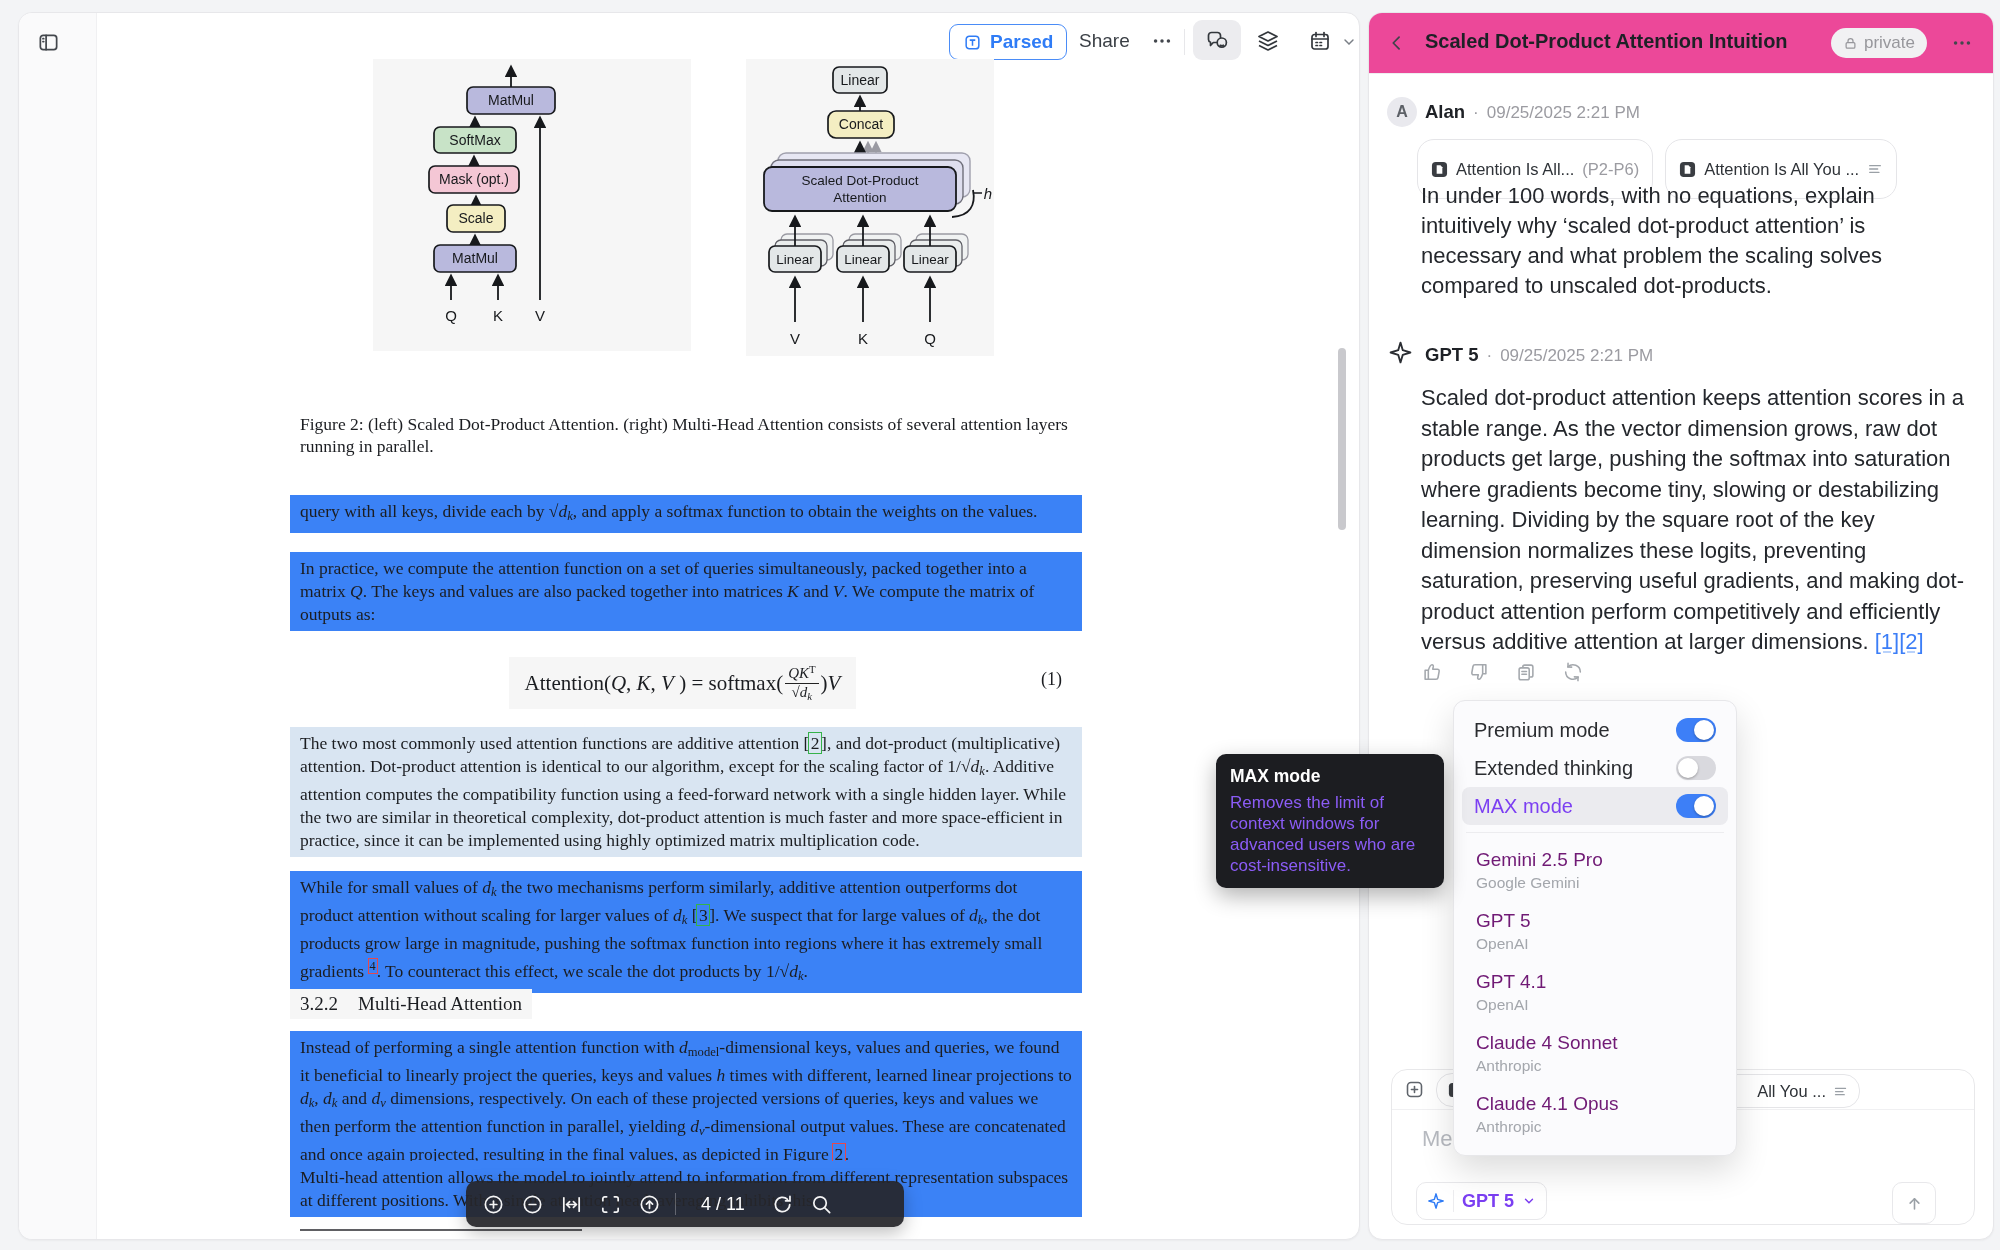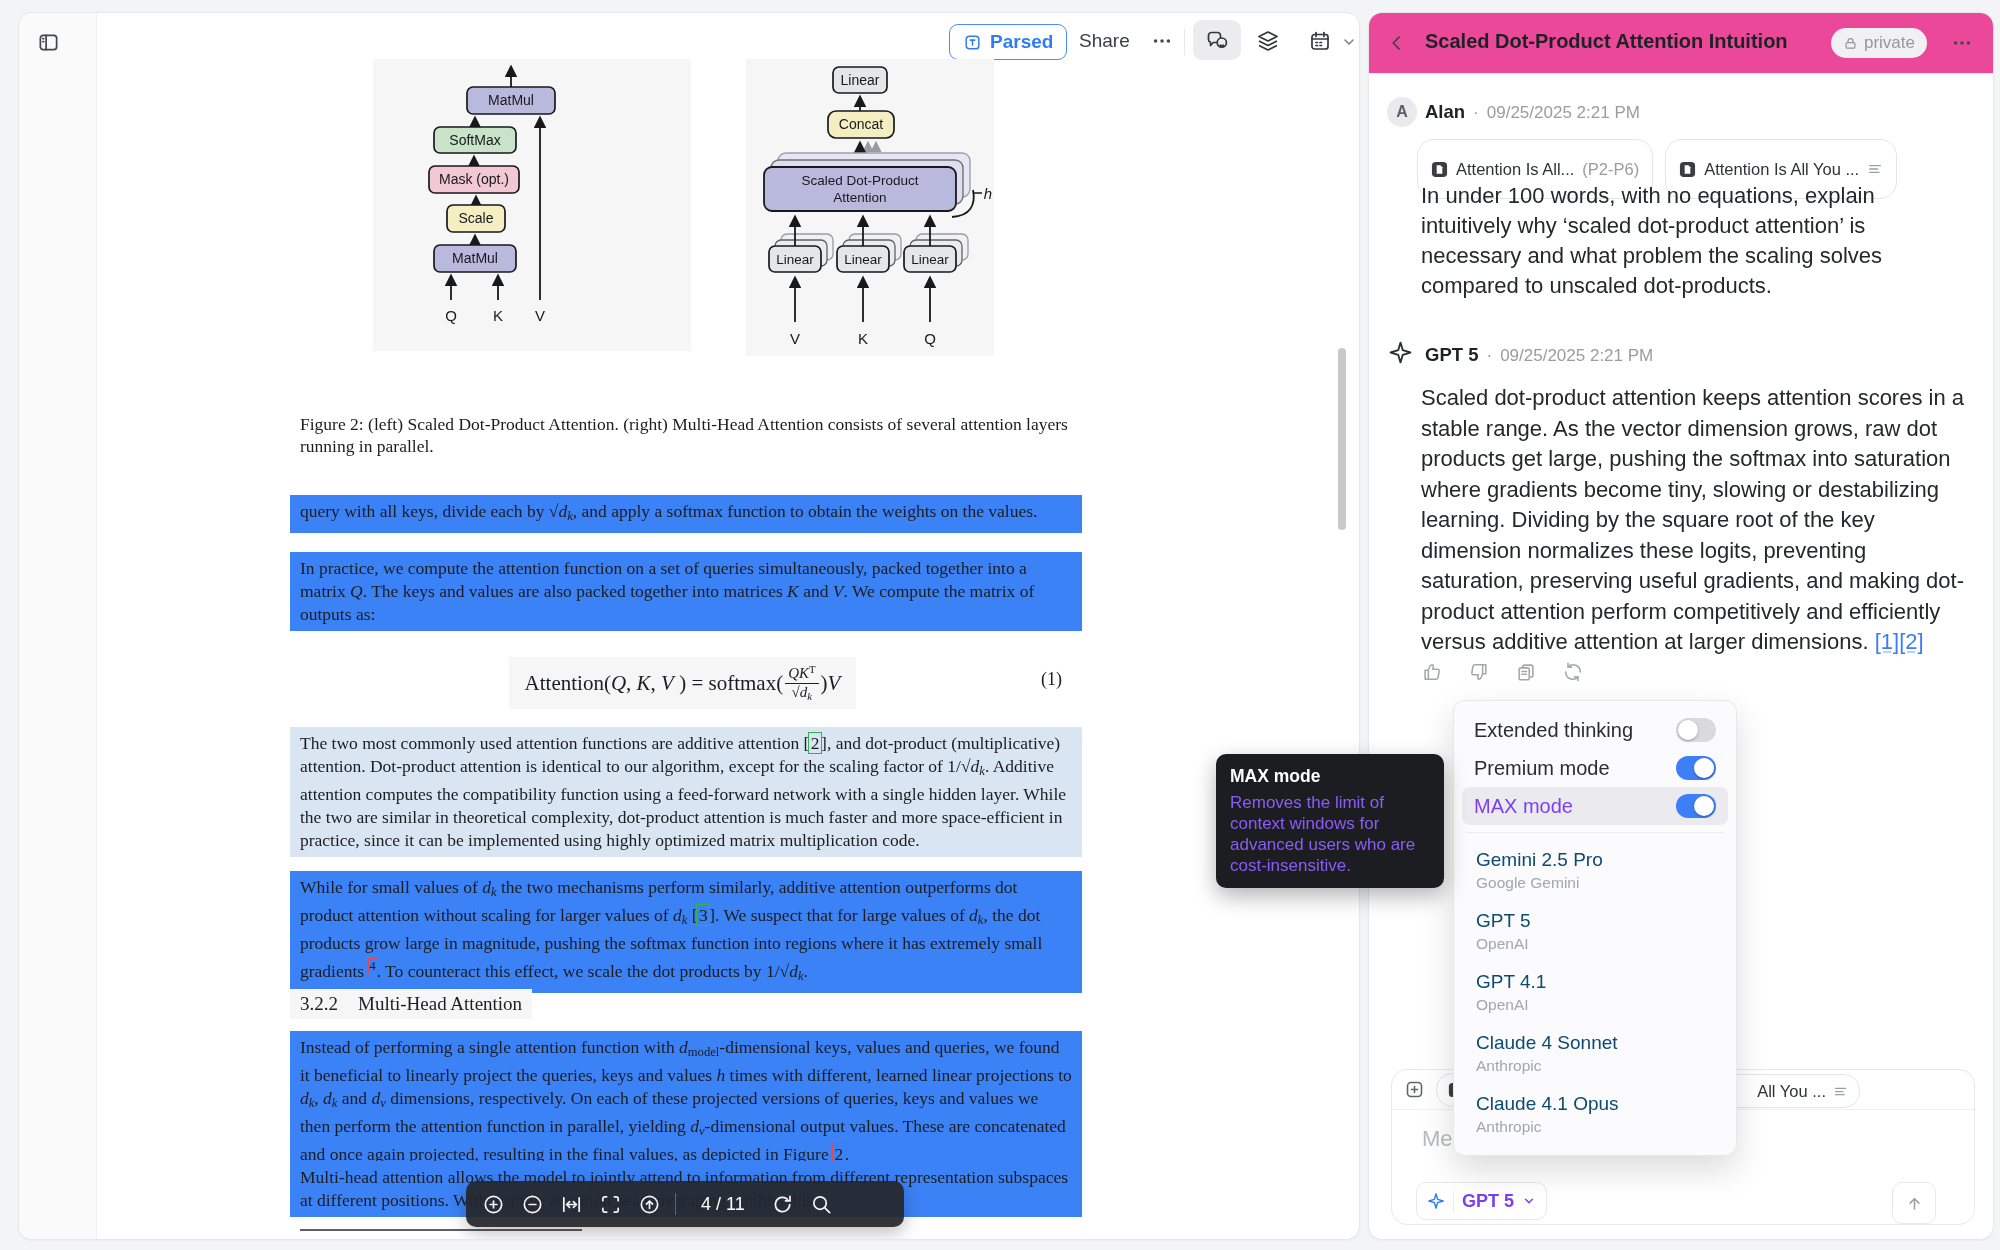--- a/index.html
+++ b/index.html
@@ -110,21 +110,21 @@
   .toggle-row{height:38px;display:flex;align-items:center;justify-content:space-between;padding:0 12px;
               font-size:20px;color:#2a2c30;border-radius:8px;cursor:pointer;}
   .toggle-row.highlighted{background:#ebebef;color:#7b3ff2;}
   .switch{width:40px;height:24px;border-radius:12px;background:#d9d9de;position:relative;flex:0 0 auto;}
   .switch::after{content:"";position:absolute;top:2px;left:2px;width:20px;height:20px;border-radius:50%;
                  background:#fff;box-shadow:0 1px 2.5px rgba(0,0,0,.3);}
   .switch.on{background:#3d7ff7;}
   .switch.on::after{left:auto;right:2px;}
   #menu-sep{height:1px;background:#ececef;margin:7px 4px;}
   .model-row{padding:9px 14px;border-radius:8px;cursor:pointer;}
-  .model-name{font-size:19px;color:#0c4a6e;}
+  .model-name{font-size:19px;color:#701a75;}
   .model-provider{font-size:15.5px;color:#a3a6ac;margin-top:3px;}
 
   
   #max-tooltip{position:absolute;left:1216px;top:754px;width:228px;background:#1c1d21;border-radius:10px;
                color:#fff;padding:12px 14px;box-sizing:border-box;z-index:50;box-shadow:0 8px 22px rgba(0,0,0,.3);}
   #max-tooltip .tt-title{font-size:17.5px;font-weight:700;margin-bottom:5px;}
   #max-tooltip .tt-body{font-size:17px;line-height:21px;color:#8b5cf6;}
 </style>
 </head>
 <body>
@@ -529,26 +529,26 @@
               <line x1="12" y1="19" x2="12" y2="6"></line>
               <path d="M6.5 11.5 L12 6 l5.5 5.5"></path>
             </svg>
         </span>
       </div>
     </div>
   </div>
 
   <div id="mode-menu">
     <div class="toggle-row">
+      <span>Premium mode</span>
+      <span class="switch on"></span>
+    </div>
+    <div class="toggle-row">
       <span>Extended thinking</span>
       <span class="switch"></span>
-    </div>
-    <div class="toggle-row">
-      <span>Premium mode</span>
-      <span class="switch on"></span>
     </div>
     <div class="toggle-row highlighted">
       <span>MAX mode</span>
       <span class="switch on"></span>
     </div>
     <div id="menu-sep"></div>
     <div class="model-row">
       <div class="model-name">Gemini 2.5 Pro</div>
       <div class="model-provider">Google Gemini</div>
     </div>

